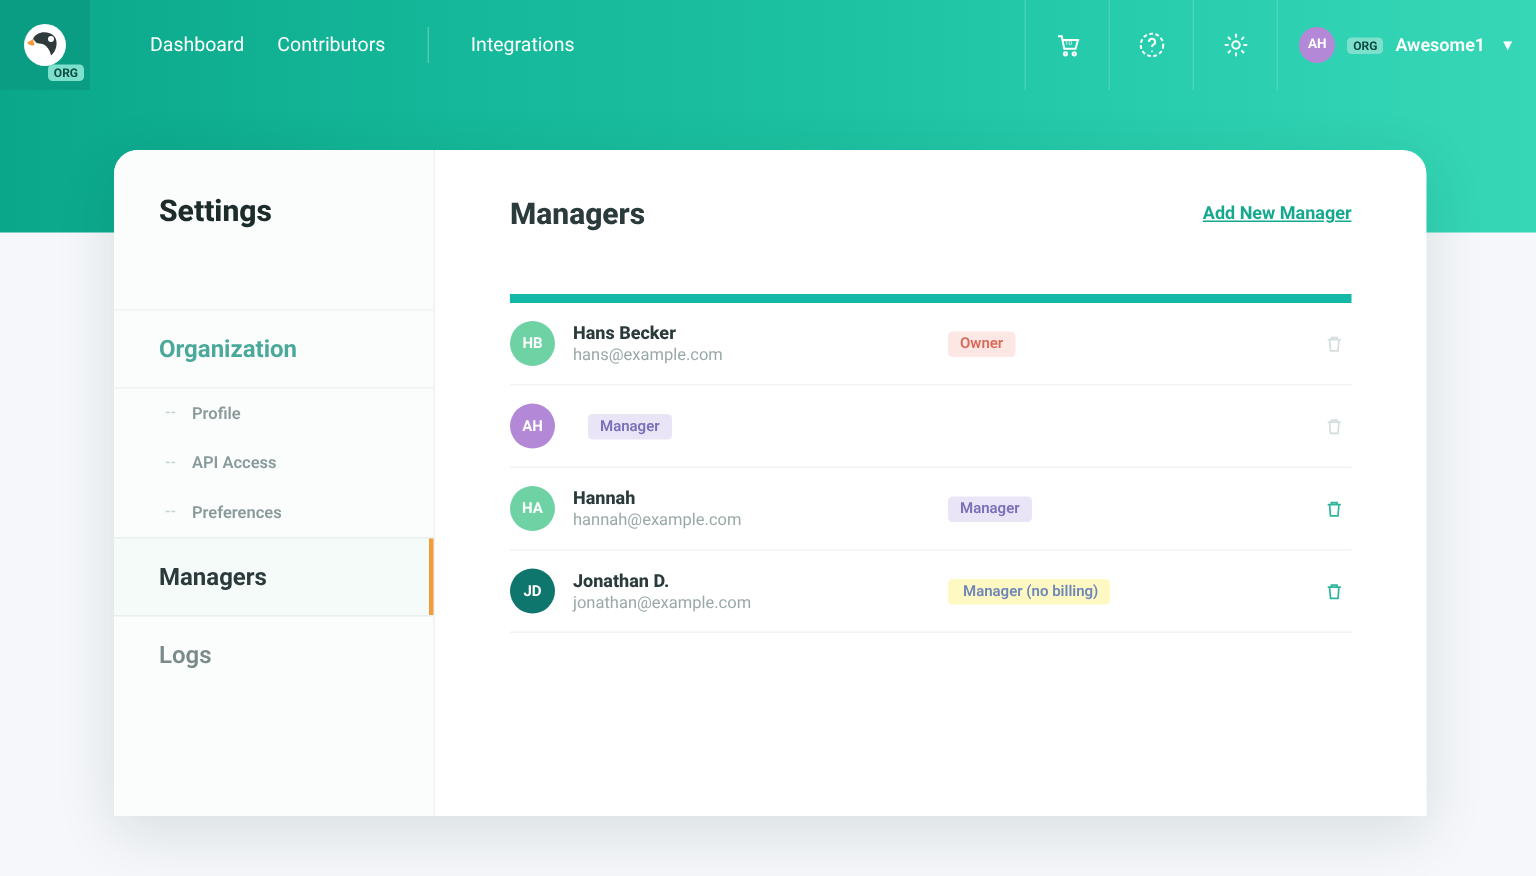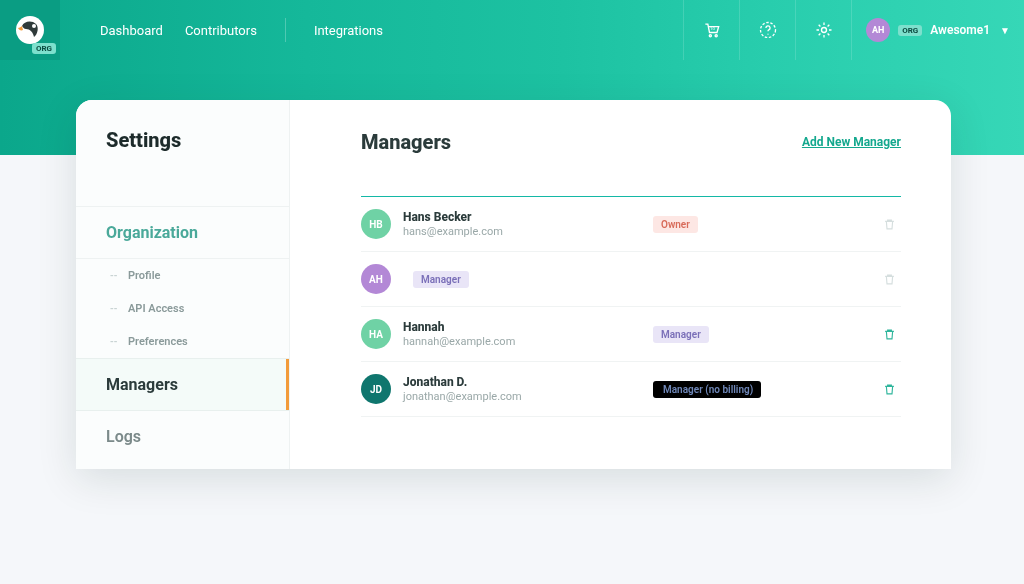--- a/index.html
+++ b/index.html
@@ -36,24 +36,24 @@
   .user-avatar {
     width: 24px; height: 24px; border-radius: 50%; background: #b388d6;
     display:flex; align-items:center; justify-content:center;
     color:#fff; font-size:9px; font-weight:700;
   }
   .user-badge { background:#7de0cd; color:#0a4a3f; font-size:8px; font-weight:700; padding:1px 4px; border-radius:3px; }
   .user-name { color:#fff; font-size:12px; font-weight:600; }
   .user-chevron { color:#fff; font-size:10px; margin-left:2px; }
 
   .card {
-    position: absolute; top: 100px; left: 76px; width: 875px; height: 369px;
+    position: absolute; top: 100px; left: 76px; width: 875px; height: 444px;
     background: #fff; border-radius: 16px 16px 0 0;
     box-shadow: 0 10px 40px rgba(0,40,30,0.12);
-    display: flex; overflow: hidden; gap: 21px;
+    display: flex; overflow: hidden;
   }
   .sidebar { width: 214px; background: #fbfdfd; border-right: 1px solid #eef2f2; padding-top: 28px; }
   .sidebar h2 { font-size: 20px; font-weight: 800; color:#1d2b2b; padding: 0 30px 30px; }
   .side-group { margin-top: 24px; }
   .side-item {
     display:block; padding: 16px 30px; font-size: 16px; font-weight: 600;
     color:#7b8a8a; cursor:pointer; position:relative;
   }
   .side-item.expanded { color:#4aa99a; border-top:1px solid #eef2f2; border-bottom:1px solid #eef2f2; font-weight:700;}
   .side-sub {
@@ -68,37 +68,37 @@
   }
   .side-item.active::after {
     content:""; position:absolute; right:0; top:0; bottom:0; width:3px; background:#f29b3a;
   }
 
   .main { flex:1; padding: 30px 50px 0 50px; overflow:auto; }
   .main-head { display:flex; align-items:center; justify-content:space-between; margin-bottom: 42px; }
   .main-head h1 { font-size: 20px; font-weight: 800; color:#2b3b3b; }
   .add-link { font-size:12px; font-weight:700; color:#14a88e; text-decoration:underline; cursor:pointer;margin-left:19px; }
 
-  .manager-list { border-top:1px solid #14b8a6; }
+  .manager-list { border-top:6px solid #14b8a6; }
   .manager-row {
     display:flex; align-items:center; padding: 12px 0;
     border-bottom:1px solid #f0f3f3;
   }
   .mgr-avatar {
     width:30px; height:30px; border-radius:50%;
     display:flex; align-items:center; justify-content:center;
     color:#fff; font-size:10px; font-weight:700; margin-right:12px;
   }
   .mgr-info { flex:0 0 240px; }
   .mgr-name { font-size:12px; font-weight:800; color:#2b3b3b; line-height:1.2; }
   .mgr-email { font-size:11px; color:#9aa8a8; }
   .mgr-role { font-size:10px; font-weight:600; padding:3px 8px; border-radius:3px; margin-left:10px; }
   .role-owner { background:#fde7e4; color:#d86b5a; }
   .role-manager { background:#e9e5f7; color:#7a6fb8; }
-  .role-nobilling { background:#000000; color:#6f87b8;padding-left:10px; }
+  .role-nobilling { background:#fef9c3; color:#6f87b8;padding-left:10px; }
   .mgr-actions { margin-left:auto; }
   .trash-btn { width:24px; height:24px; display:flex; align-items:center; justify-content:center; cursor:pointer; }
   .trash-btn svg { width:15px; height:15px; }
   .trash-active svg { stroke:#2fb59c; }
   .trash-dim svg { stroke:#d5dede; }
 </style>
 </head>
 <body>
 
 <div class="topbar">

